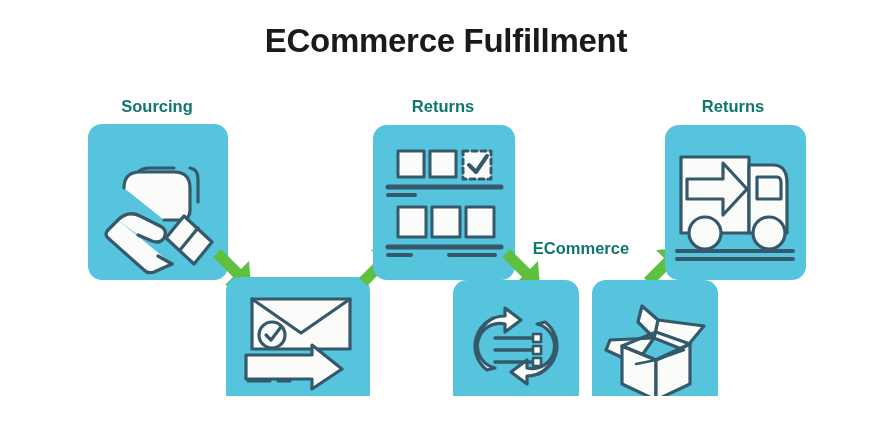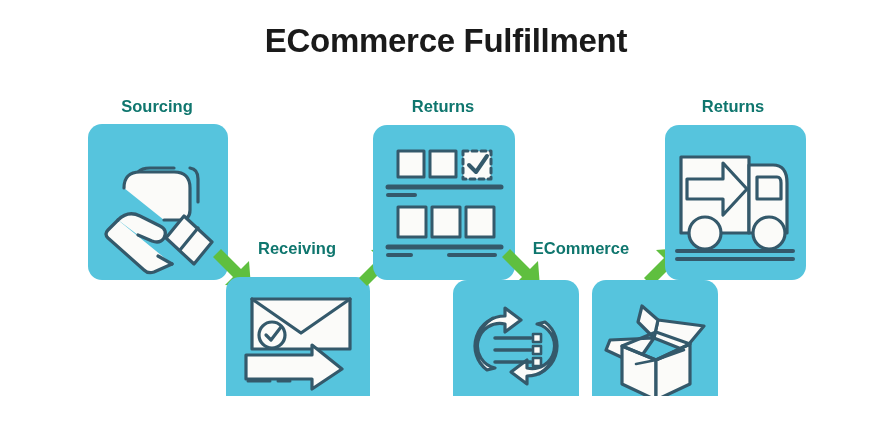--- a/index.html
+++ b/index.html
@@ -52,21 +52,20 @@
   .arrow svg { display: block; width: 100%; height: 100%; }
 </style>
 </head>
 <body>
 
 <div id="canvas">
 
   <div id="title">ECommerce Fulfillment</div>
 
   <div class="stage-label" style="left:87px; top:98px; width:140px;">Sourcing</div>
-  <div class="stage-label" style="left:227px; top:240px; width:140px;">Receiving</div>
   <div class="stage-label" style="left:373px; top:98px; width:140px;">Returns</div>
   <div class="stage-label" style="left:511px; top:240px; width:140px;">ECommerce</div>
   <div class="stage-label" style="left:663px; top:98px; width:140px;">Returns</div>
 
   <div class="stage-box" style="left:88px; top:124px; width:140px; height:156px;">
     <svg viewBox="0 0 140 156" xmlns="http://www.w3.org/2000/svg">
       <g fill="none" stroke="#34596B" stroke-width="3.2" stroke-linecap="round" stroke-linejoin="round">
 
         <path d="M46 60 Q46 44 62 44 L86 44 M102 44 Q110 45 110 55 L110 78"></path>
 

